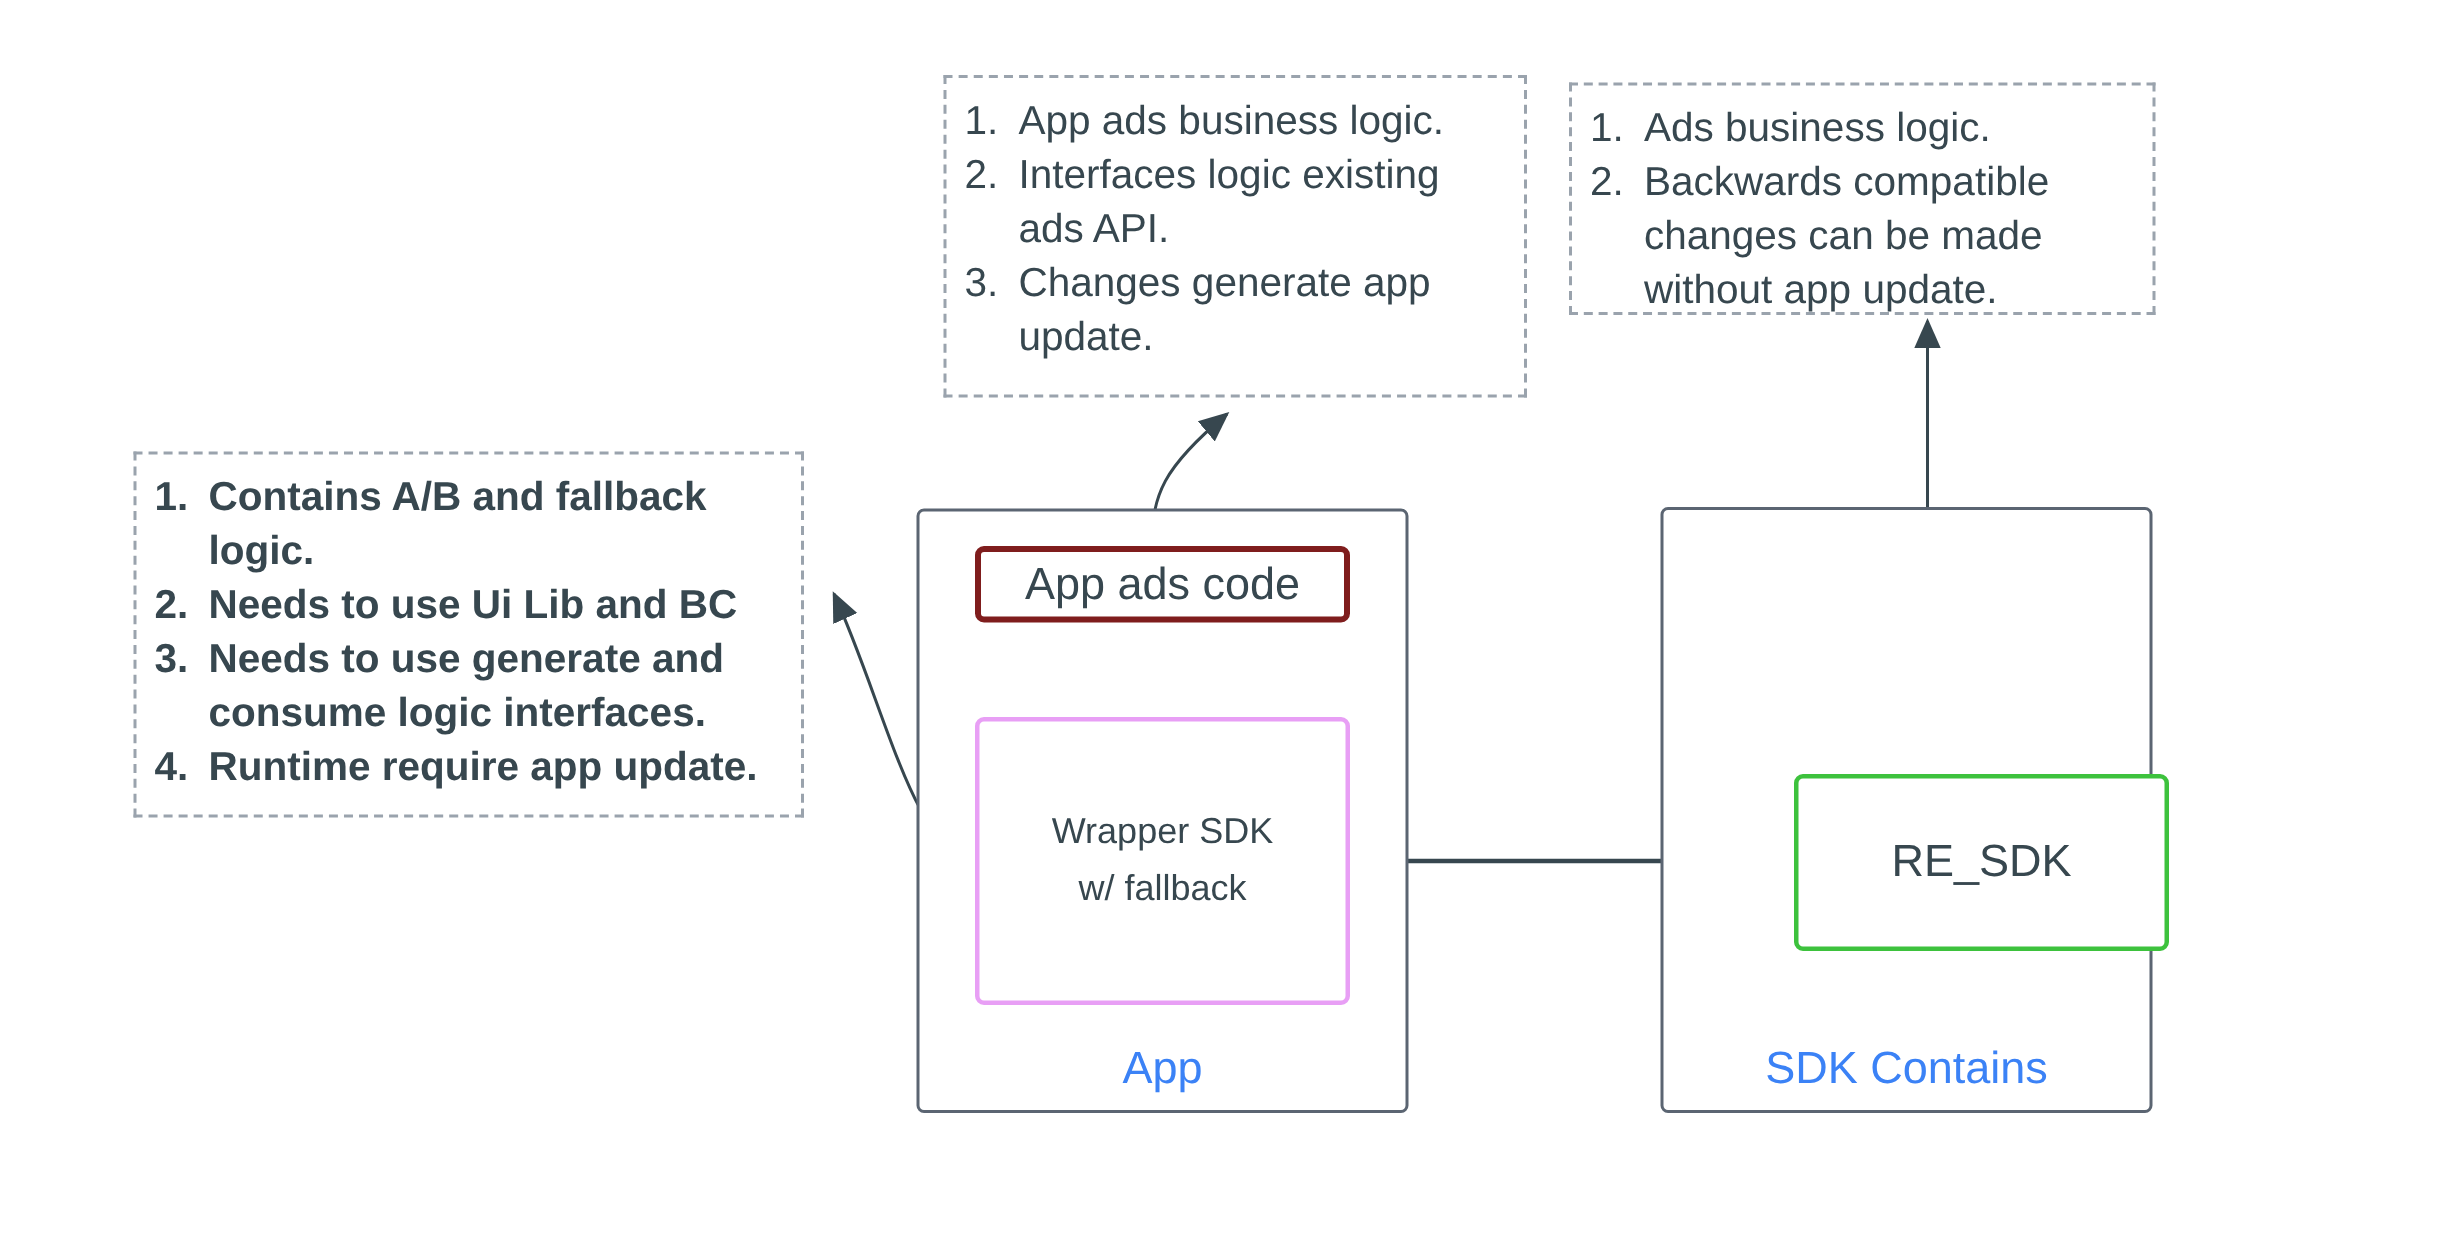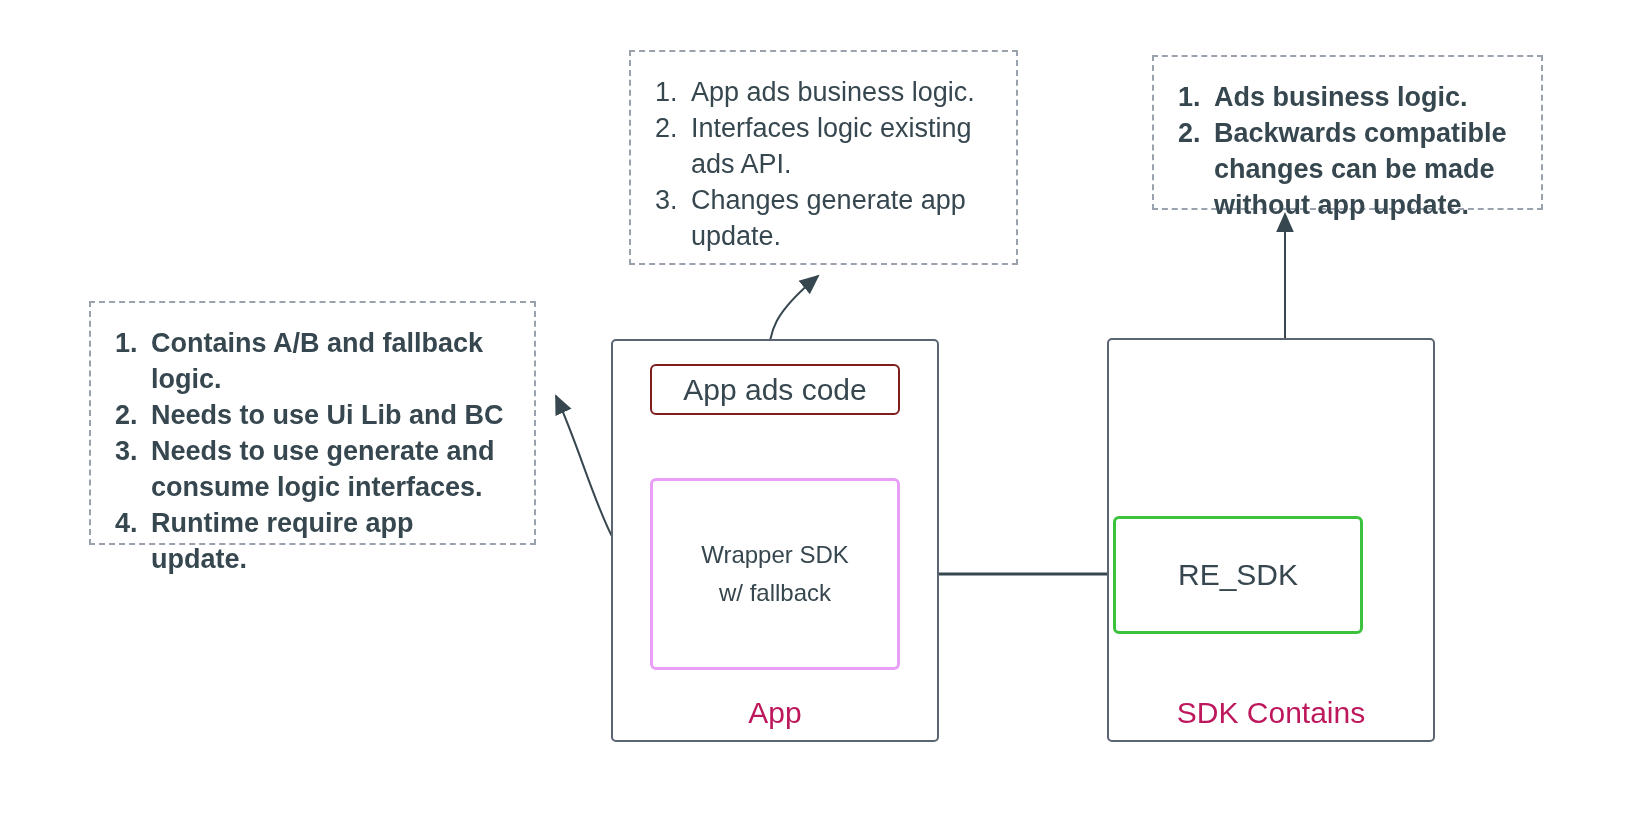--- a/index.html
+++ b/index.html
@@ -29,21 +29,21 @@
 
   
   .note {
     position: absolute;
     box-sizing: border-box;
     border: 2px dashed #9aa3ad;
     background: transparent;
     padding: 10px 14px 12px 12px;
   }
   .note ol {
-    margin: 12px;
+    margin: 0;
     padding: 0;
     list-style: none;
     counter-reset: noteitem;
   }
   .note li {
     counter-increment: noteitem;
     position: relative;
     padding-left: 36px;
     font-size: 27px;
     line-height: 36px;
@@ -55,21 +55,21 @@
     position: absolute;
     left: 0;
     top: 0;
     width: 32px;
     font-size: 27px;
     line-height: 36px;
     color: #37474f;
   }
 
   #note-top      { left: 629px;  top: 50px;  width: 389px;  height: 215px; }
-  #note-right    { left: 1152px; top: 55px;  width: 391px;  height: 155px; font-weight: bold; }
+  #note-right    { left: 1046px; top: 55px;  width: 391px;  height: 155px; }
   #note-left     { left: 89px;   top: 301px; width: 447px;  height: 244px; font-weight: bold; }
 
   
   .container {
     position: absolute;
     box-sizing: border-box;
     border: 2px solid #5b6572;
     border-radius: 5px;
     background: #ffffff;
   }
@@ -77,50 +77,50 @@
   #runtime-container { left: 1107px; top: 338px; width: 328px; height: 404px; }
 
   .container-label {
     position: absolute;
     left: 0;
     right: 0;
     bottom: 8px;
     text-align: center;
     font-size: 30px;
     line-height: 38px;
-    color: #be185d;
+    color: #3b82f6;
   }
 
   
   .node {
     position: absolute;
     box-sizing: border-box;
     background: #ffffff;
     border-radius: 6px;
     display: flex;
     align-items: center;
     justify-content: center;
     text-align: center;
     color: #37474f;
   }
   #node-app-ads-code {
     left: 650px;  top: 364px; width: 250px; height: 51px;
-    border: 2px solid #7f1d1d;
+    border: 4px solid #7f1d1d;
     font-size: 30px;
     line-height: 36px;
   }
   #node-wrapper-sdk {
     left: 650px;  top: 478px; width: 250px; height: 192px;
     border: 3px solid #e89ff5;
     font-size: 24px;
     line-height: 38px;
     white-space: pre-line;
   }
   #node-re-sdk {
-    left: 1113px; top: 516px; width: 250px; height: 118px;
+    left: 1196px; top: 516px; width: 250px; height: 118px;
     border: 3px solid #3dc23d;
     font-size: 30px;
     line-height: 36px;
     text-align: center;
   }
 </style>
 </head>
 <body>
 
 <div id="canvas">

